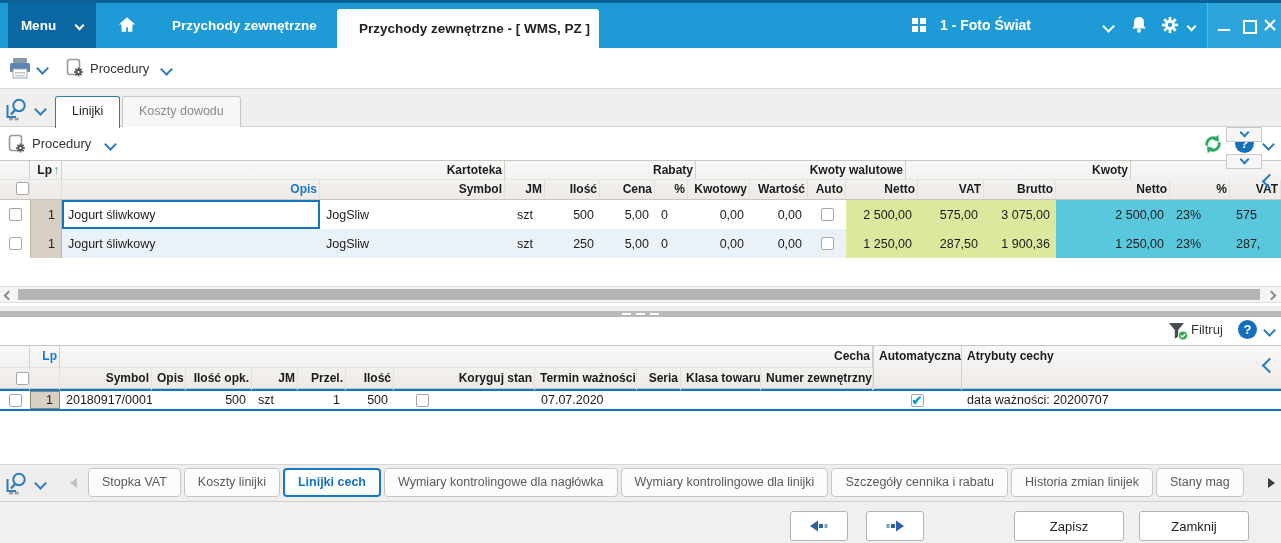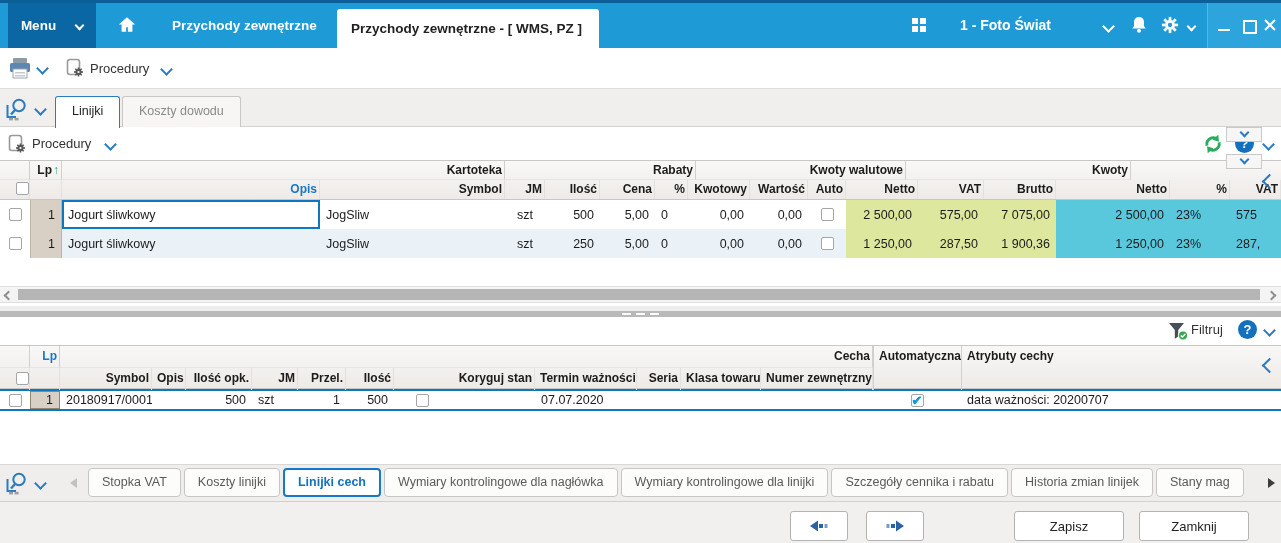--- a/index.html
+++ b/index.html
@@ -24,27 +24,27 @@
             display:flex;align-items:flex-start;justify-content:center;z-index:5;}
   .helpdrop .chev{margin-top:1px;}
 
   
   .titlebar{top:0;height:48px;background:#1e9ad6;border-top:3px solid #0a6097;box-sizing:border-box;}
   .menu-btn{position:absolute;left:8px;top:0;width:88px;height:45px;background:#0a67a3;color:#fff;
             display:flex;align-items:center;justify-content:center;gap:20px;font-weight:bold;font-size:13.5px;}
   .home{position:absolute;left:118px;top:13px;}
   .bgtab{position:absolute;left:172px;top:0;height:45px;line-height:45px;color:#fff;font-weight:600;font-size:13.5px;}
   .activetab{position:absolute;left:337px;top:6px;width:262px;height:39px;background:#fff;border-radius:3px 3px 0 0;
-             line-height:39px;padding-left:14px;font-weight:600;font-size:13.5px;color:#222;
+             line-height:39px;padding-left:22px;font-weight:600;font-size:13.5px;color:#222;
              white-space:nowrap;overflow:hidden;box-sizing:border-box;}
   .apps{position:absolute;left:912px;top:15px;width:15px;height:15px;}
   .apps i{position:absolute;width:6px;height:6px;background:#fff;}
   .apps i:nth-child(1){left:0;top:0;} .apps i:nth-child(2){left:8px;top:0;}
   .apps i:nth-child(3){left:0;top:8px;} .apps i:nth-child(4){left:8px;top:8px;}
-  .company{position:absolute;left:960px;top:0;height:34px;line-height:45px;color:#fff;font-weight:bold;font-size:14px;}
+  .company{position:absolute;left:940px;top:0;height:34px;line-height:45px;color:#fff;font-weight:bold;font-size:14px;}
   .wc-zone{position:absolute;left:1208px;top:0;width:73px;height:45px;background:#2ea4dd;}
   .wc-div{position:absolute;left:1207px;top:0;width:1px;height:45px;background:#55b5e4;}
   .tb-min{position:absolute;left:1218px;top:26px;width:12px;height:2px;background:#fff;}
   .tb-max{position:absolute;left:1243px;top:17px;width:10px;height:10px;border:2px solid #fff;}
 
   
   .toolbar1{top:48px;height:41px;background:#fff;border-bottom:1px solid #dcdcdc;box-sizing:border-box;}
   .tlabel{font-size:13px;color:#333;}
 
   
@@ -324,21 +324,21 @@
       <div class="dcell g1c5 num">500</div>
       <div class="dcell g1c6 num">5,00</div>
       <div class="dcell g1c7">0</div>
       <div class="dcell g1c8 num">0,00</div>
       <div class="dcell g1c9 num">0,00</div>
       <div class="dcell g1c10 ctr">
           <span class="cb"></span>
         </div>
       <div class="dcell g1c11 num ylw">2 500,00</div>
       <div class="dcell g1c12 num ylw">575,00</div>
-      <div class="dcell g1c13 num ylw">7 075,00</div>
+      <div class="dcell g1c13 num ylw">3 075,00</div>
       <div class="dcell g1c14 num cyn">2 500,00</div>
       <div class="dcell g1c15 cyn">23%</div>
       <div class="dcell g1c16 cyn">575</div>
     </div>
 
     <div class="drow g1row alt">
       <div class="dcell g1c0 ctr" style="background:#fff">
           <span class="cb"></span>
         </div>
       <div class="dcell g1c1 lpcell">1</div>

